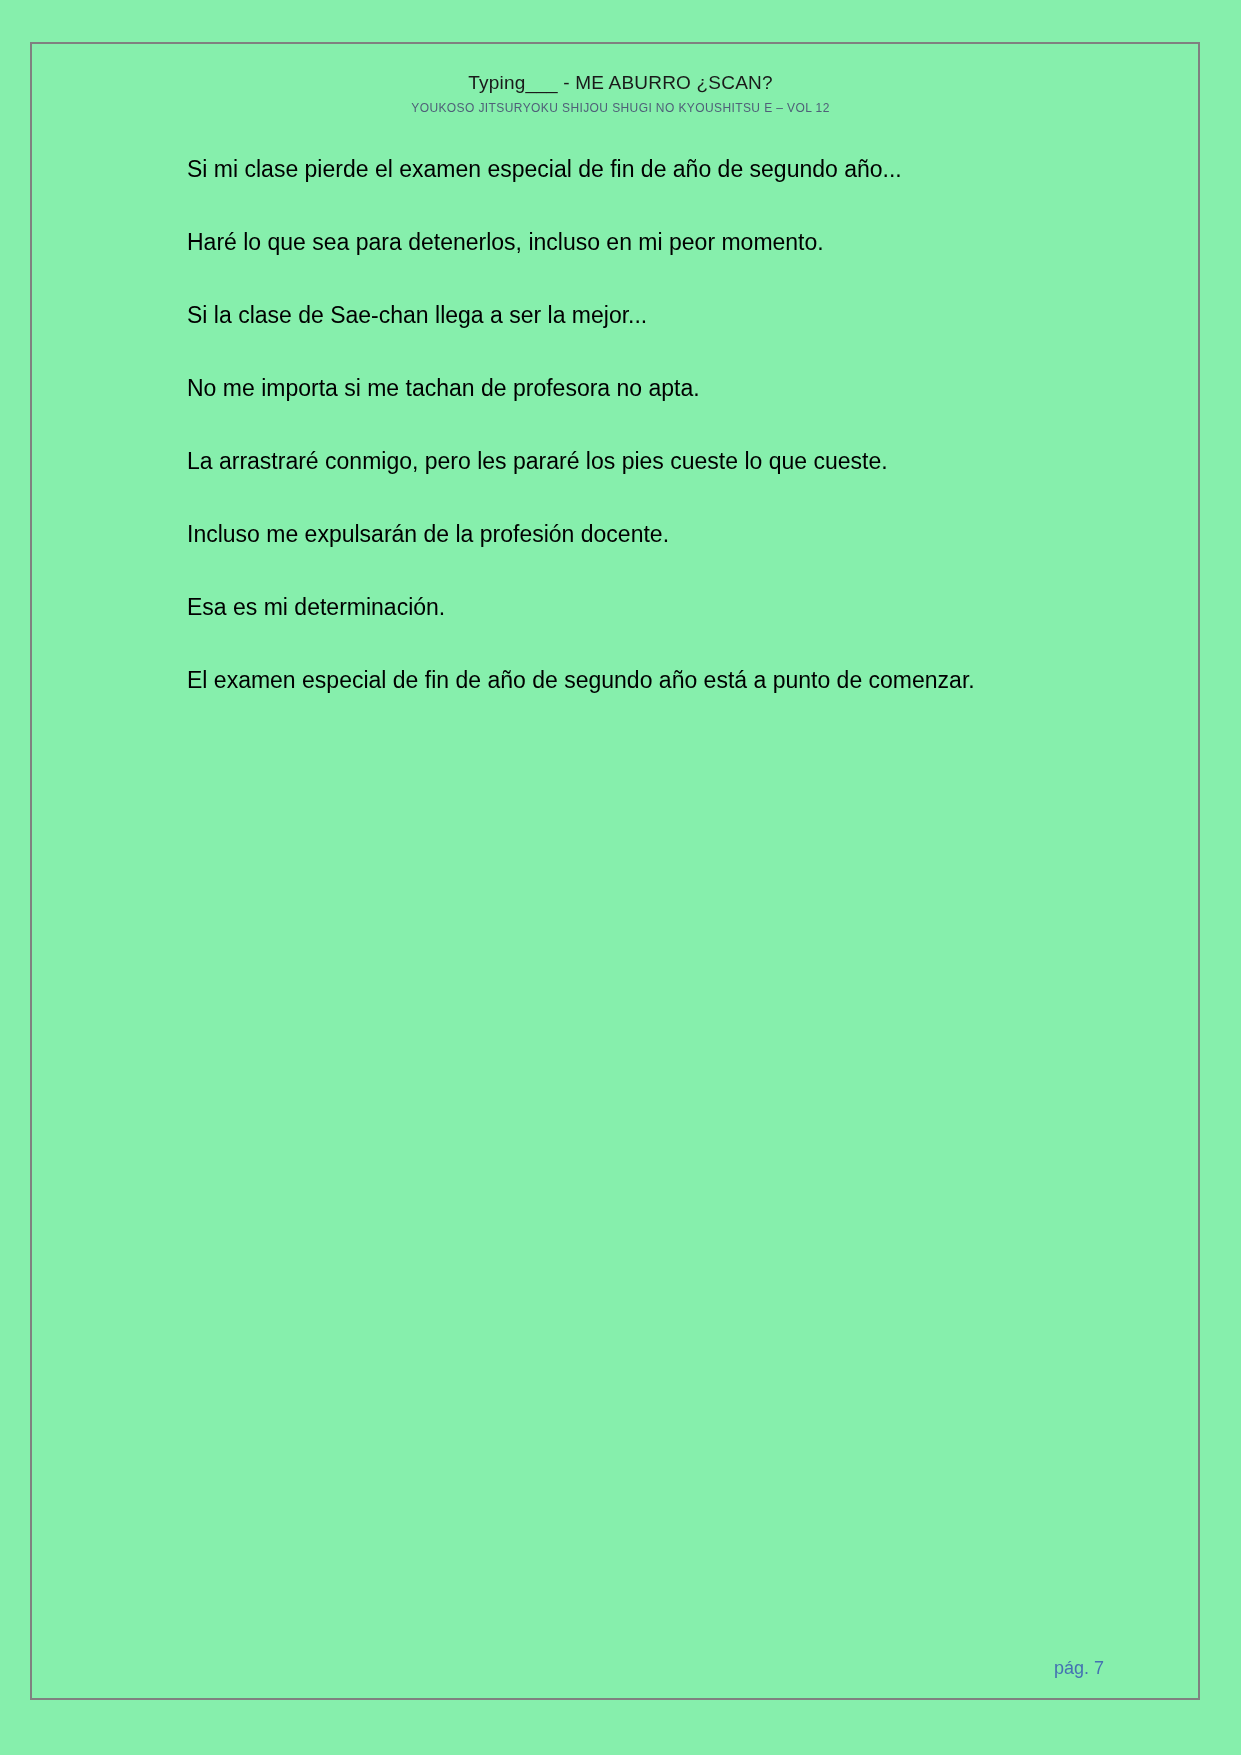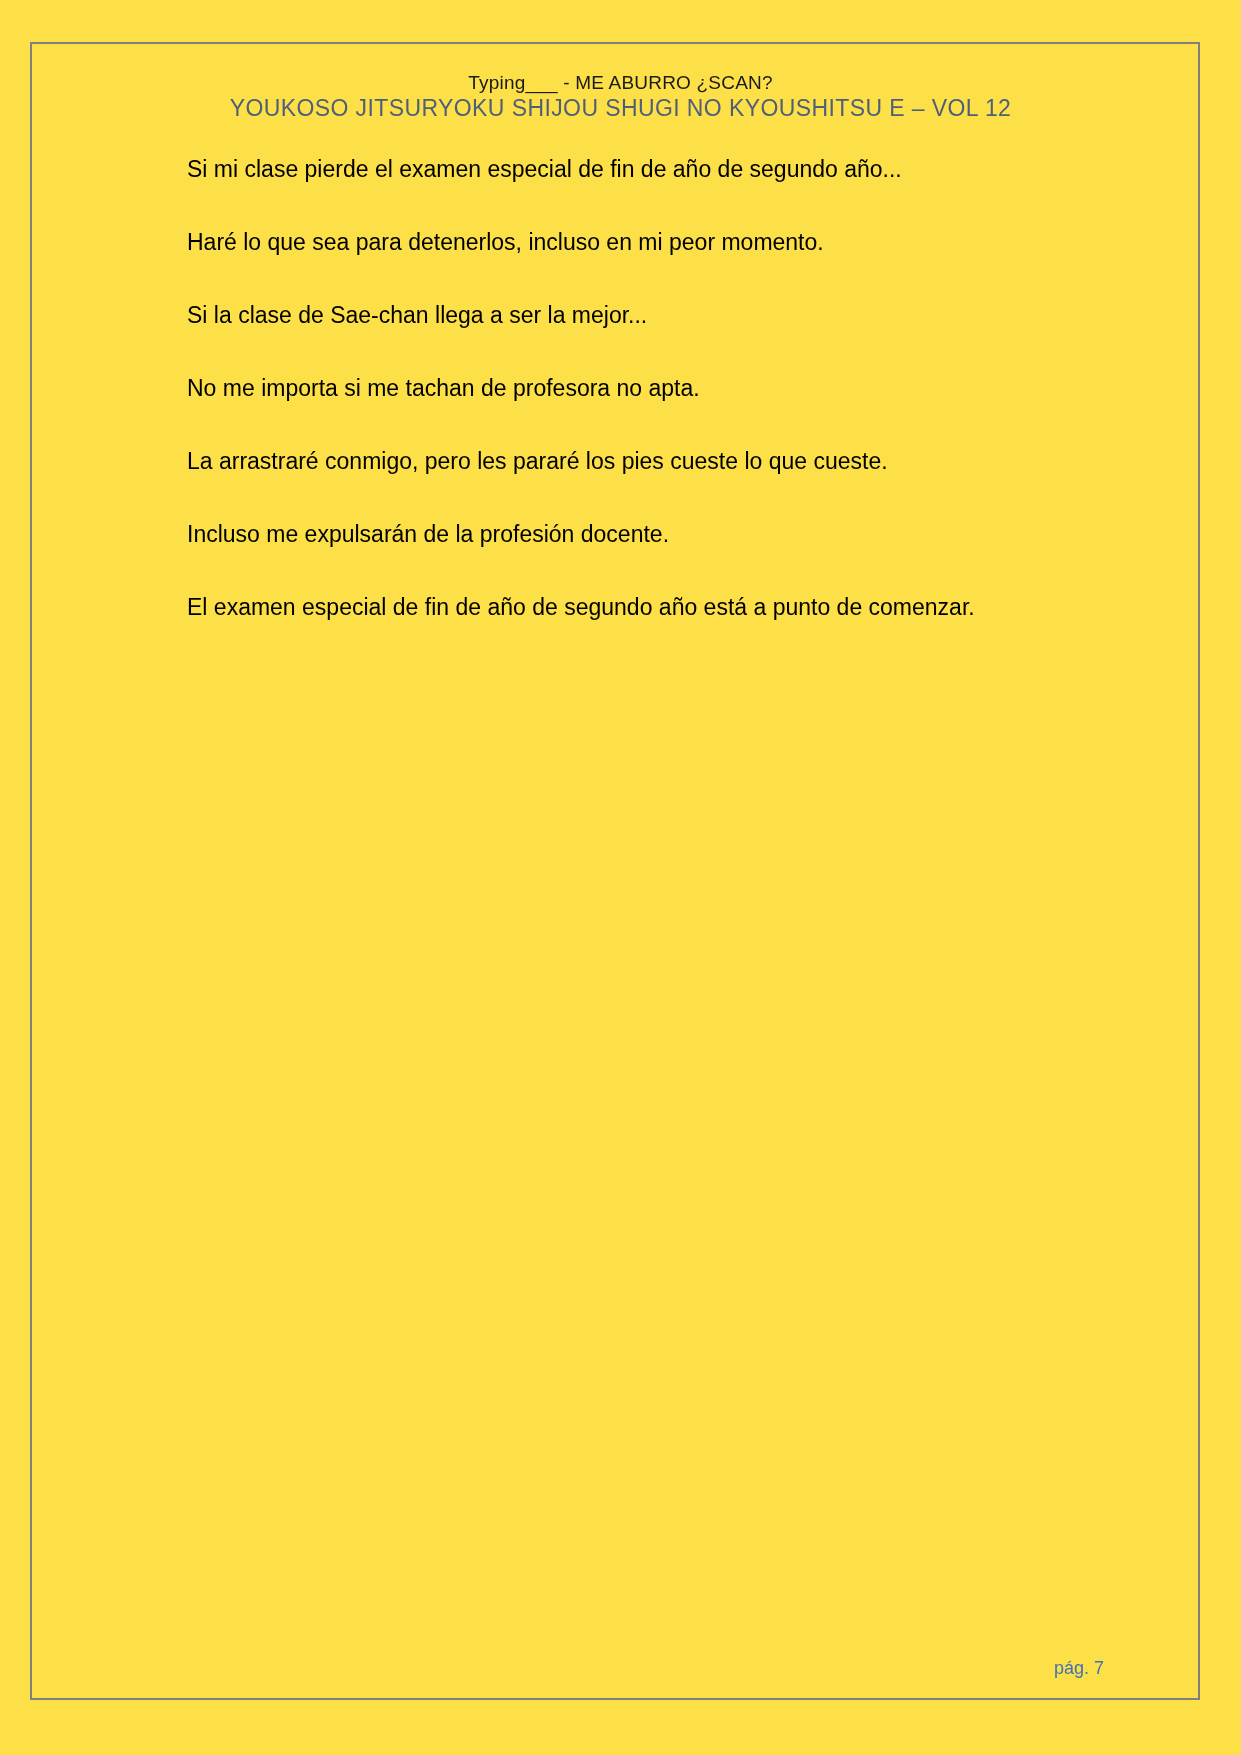--- a/index.html
+++ b/index.html
@@ -4,21 +4,21 @@
 <style>
   html, body {
     margin: 0;
     padding: 0;
     background: #ffffff;
   }
   .page {
     position: relative;
     width: 1241px;
     height: 1755px;
-    background: #fde047;
+    background: #86efac;
     font-family: "Liberation Sans", sans-serif;
     overflow: hidden;
   }
   .page-border {
     position: absolute;
     left: 30px;
     top: 42px;
     width: 1170px;
     height: 1658px;
     border: 2px solid var(--border-color, #808080);
@@ -32,21 +32,21 @@
     width: 100%;
     text-align: center;
   }
   .doc-header .title-line {
     font-size: 19px;
     line-height: 24px;
     color: #1a1a1a;
     letter-spacing: 0.2px;
   }
   .doc-header .subtitle-line {
-    font-size: 23px;
+    font-size: 12px;
     line-height: 27px;
     color: var(--subtitle-color, #4f5f78);
     letter-spacing: 0.4px;
   }
   .doc-body {
     position: absolute;
     top: 150px;
     left: 104px;
     width: 1033px;
   }
@@ -82,18 +82,19 @@
     <div class="subtitle-line">YOUKOSO JITSURYOKU SHIJOU SHUGI NO KYOUSHITSU E – VOL 12</div>
   </div>
 
   <div class="doc-body">
     <p>Si mi clase pierde el examen especial de fin de año de segundo año...</p>
     <p>Haré lo que sea para detenerlos, incluso en mi peor momento.</p>
     <p>Si la clase de Sae-chan llega a ser la mejor...</p>
     <p>No me importa si me tachan de profesora no apta.</p>
     <p>La arrastraré conmigo, pero les pararé los pies cueste lo que cueste.</p>
     <p>Incluso me expulsarán de la profesión docente.</p>
+    <p>Esa es mi determinación.</p>
     <p>El examen especial de fin de año de segundo año está a punto de comenzar.</p>
   </div>
 
   <div class="doc-footer">pág. 7</div>
 
 </div>
 
 </body></html>

